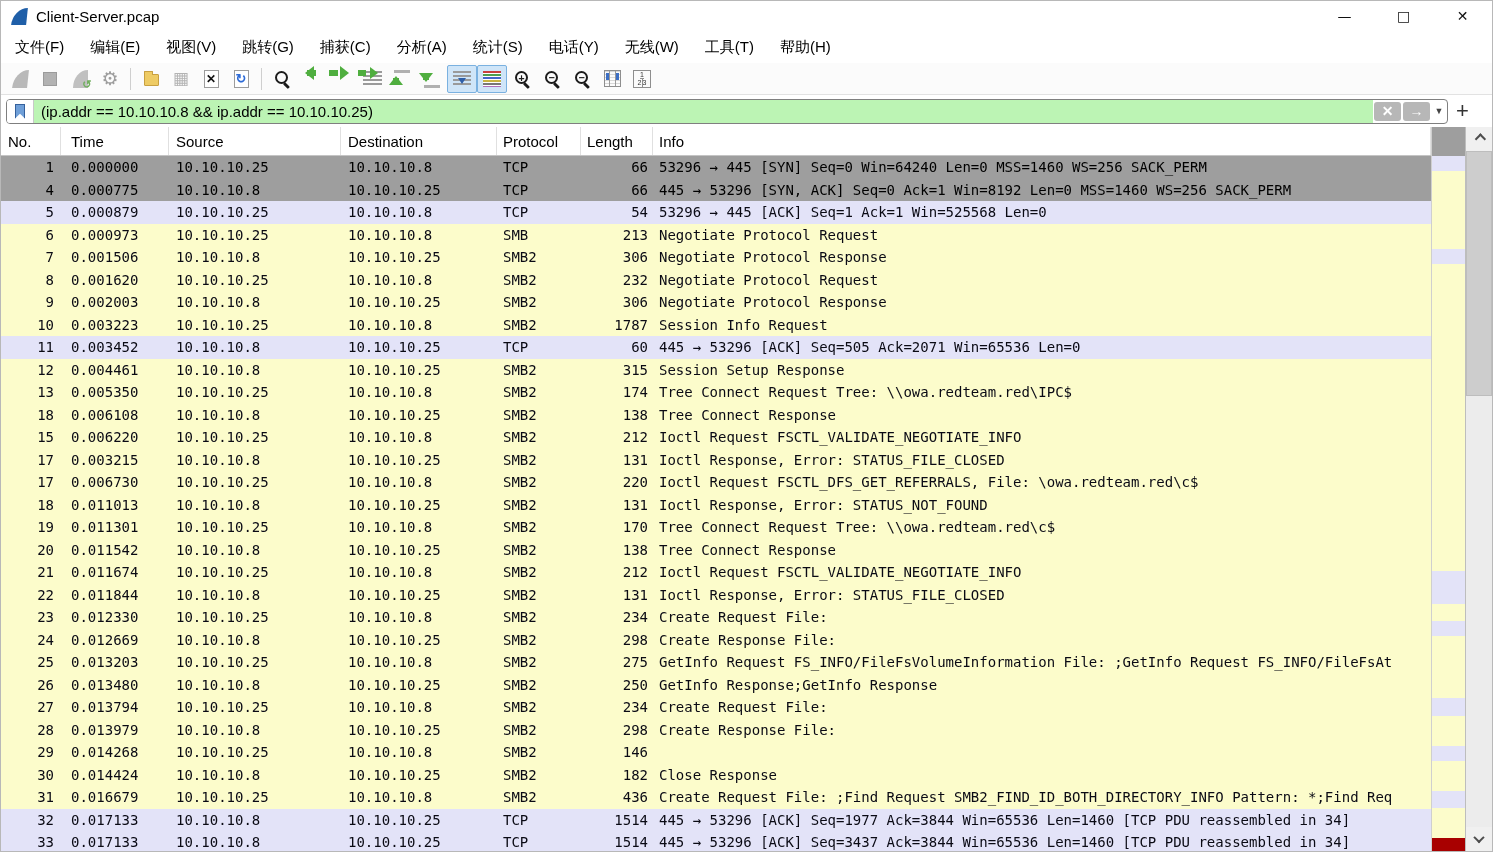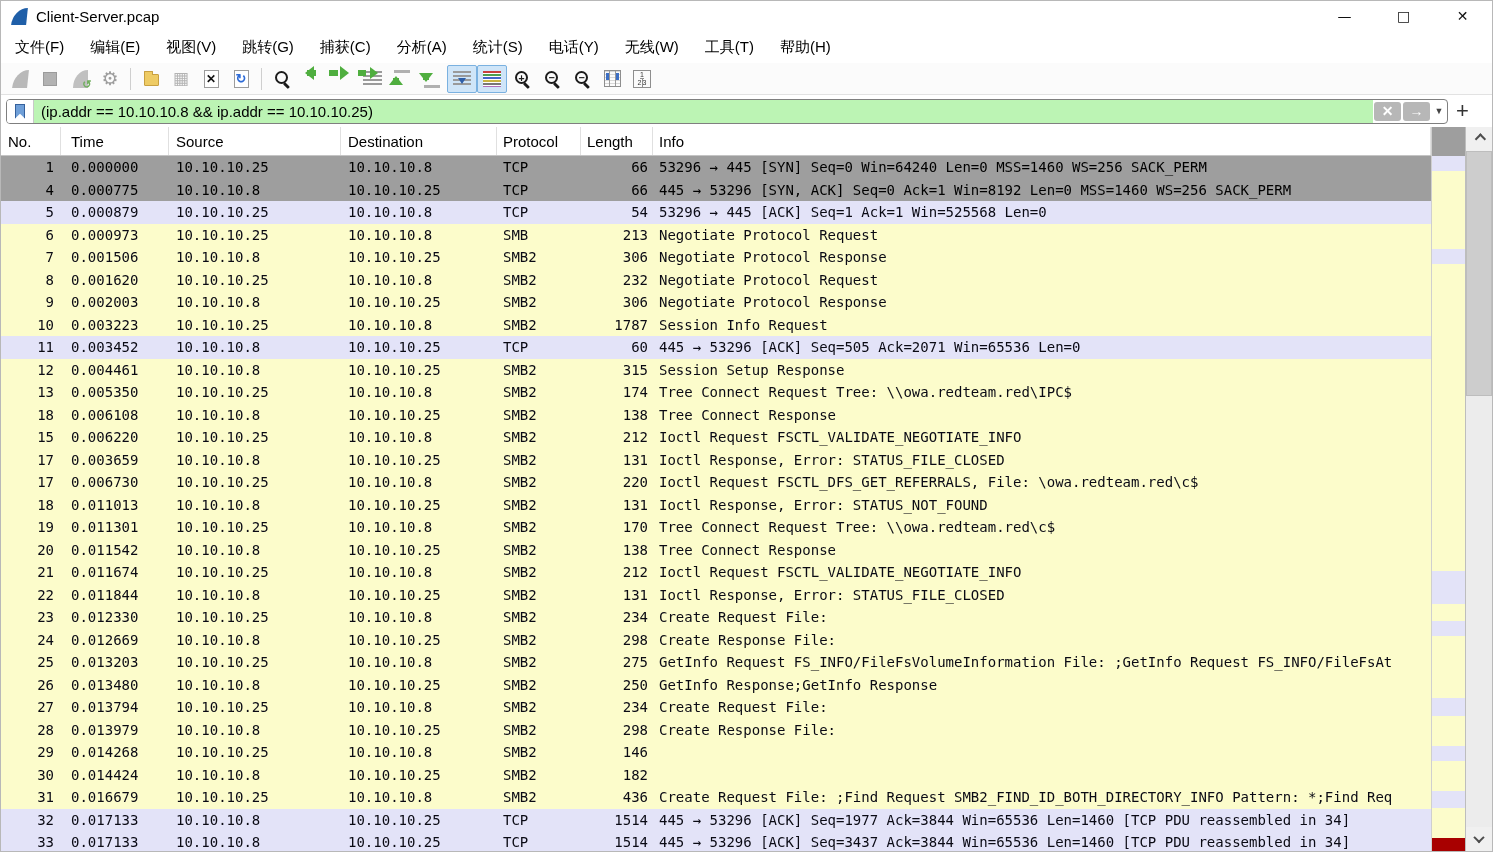--- a/index.html
+++ b/index.html
@@ -383,21 +383,21 @@
             <span class="cell col-no">15</span>
             <span class="cell col-time">0.006220</span>
             <span class="cell col-source">10.10.10.25</span>
             <span class="cell col-dest">10.10.10.8</span>
             <span class="cell col-proto">SMB2</span>
             <span class="cell col-len">212</span>
             <span class="cell col-info">Ioctl Request FSCTL_VALIDATE_NEGOTIATE_INFO</span>
           </div>
           <div class="prow yellow">
             <span class="cell col-no">17</span>
-            <span class="cell col-time">0.003659</span>
+            <span class="cell col-time">0.003215</span>
             <span class="cell col-source">10.10.10.8</span>
             <span class="cell col-dest">10.10.10.25</span>
             <span class="cell col-proto">SMB2</span>
             <span class="cell col-len">131</span>
             <span class="cell col-info">Ioctl Response, Error: STATUS_FILE_CLOSED</span>
           </div>
           <div class="prow yellow">
             <span class="cell col-no">17</span>
             <span class="cell col-time">0.006730</span>
             <span class="cell col-source">10.10.10.25</span>
@@ -513,20 +513,21 @@
             <span class="cell col-proto">SMB2</span>
             <span class="cell col-len">146</span>
           </div>
           <div class="prow yellow">
             <span class="cell col-no">30</span>
             <span class="cell col-time">0.014424</span>
             <span class="cell col-source">10.10.10.8</span>
             <span class="cell col-dest">10.10.10.25</span>
             <span class="cell col-proto">SMB2</span>
             <span class="cell col-len">182</span>
+            <span class="cell col-info">Close Response</span>
           </div>
           <div class="prow yellow">
             <span class="cell col-no">31</span>
             <span class="cell col-time">0.016679</span>
             <span class="cell col-source">10.10.10.25</span>
             <span class="cell col-dest">10.10.10.8</span>
             <span class="cell col-proto">SMB2</span>
             <span class="cell col-len">436</span>
             <span class="cell col-info">Create Request File: ;Find Request SMB2_FIND_ID_BOTH_DIRECTORY_INFO Pattern: *;Find Req</span>
           </div>

